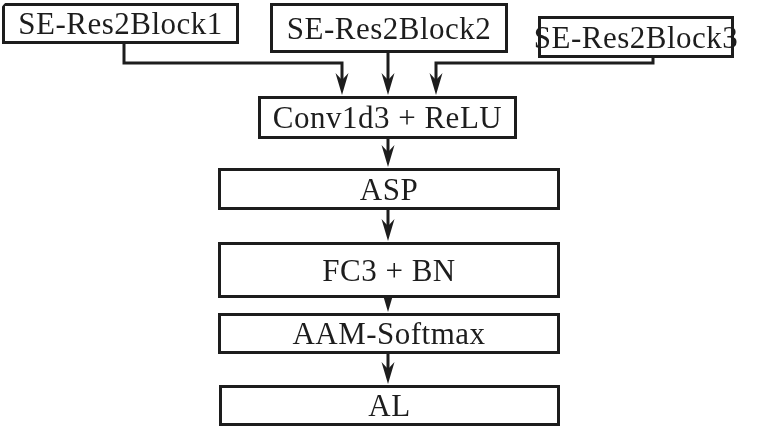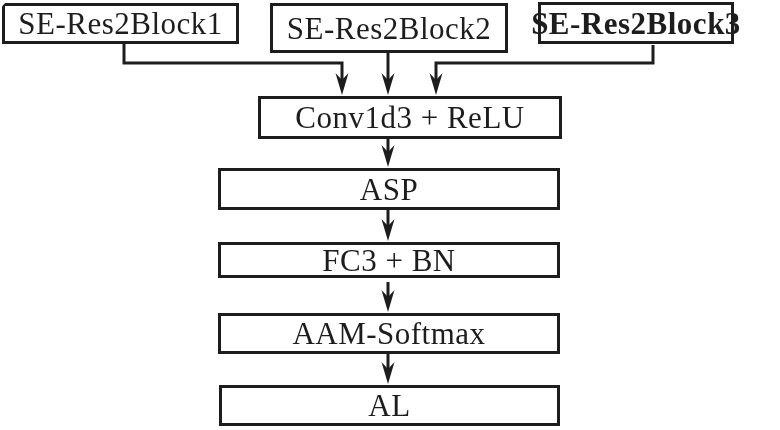--- a/index.html
+++ b/index.html
@@ -27,24 +27,24 @@
     display:flex;align-items:center;justify-content:center;
     color:var(--text);
     font-size:31px;
     letter-spacing:0.5px;
     white-space:nowrap;
     line-height:1;
   }
   
   #n-block1{left:2px;  top:3px;  width:237px;height:41px;}
   #n-block2{left:270px; top:3px;  width:238px;height:50px;}
-  #n-block3{left:538px; top:2px;  width:196px;height:42px;font-weight:bold;}
-  #n-conv  {left:258px; top:96px; width:304px;height:43px;}
+  #n-block3{left:538px; top:16px;  width:196px;height:42px;}
+  #n-conv  {left:258px; top:96px; width:259px;height:43px;}
   #n-asp   {left:218px; top:168px;width:342px;height:42px;}
-  #n-fc    {left:218px; top:242px;width:342px;height:36px;}
+  #n-fc    {left:218px; top:242px;width:342px;height:56px;}
   #n-aam   {left:218px; top:313px;width:342px;height:41px;}
   #n-al    {left:219px; top:385px;width:341px;height:41px;}
 </style>
 </head>
 <body>
 
 <div class="canvas">
 
   <svg class="wires" viewBox="0 0 780 430" xmlns="http://www.w3.org/2000/svg">
 

